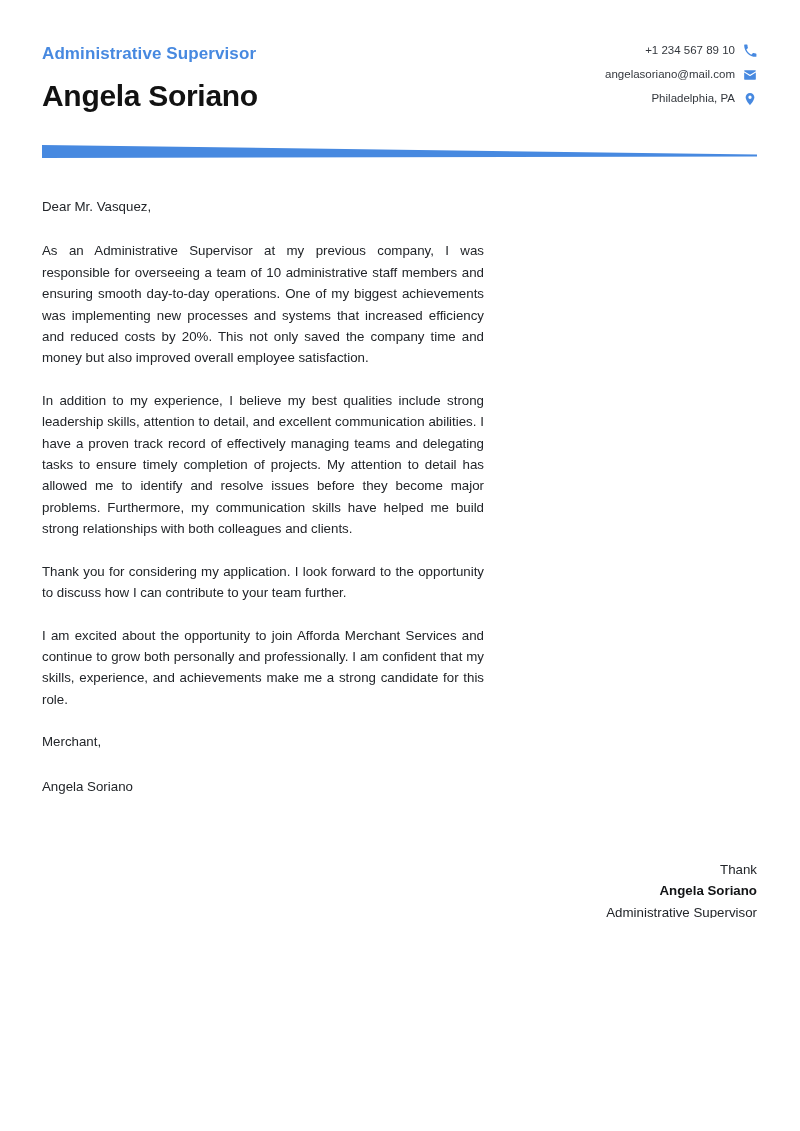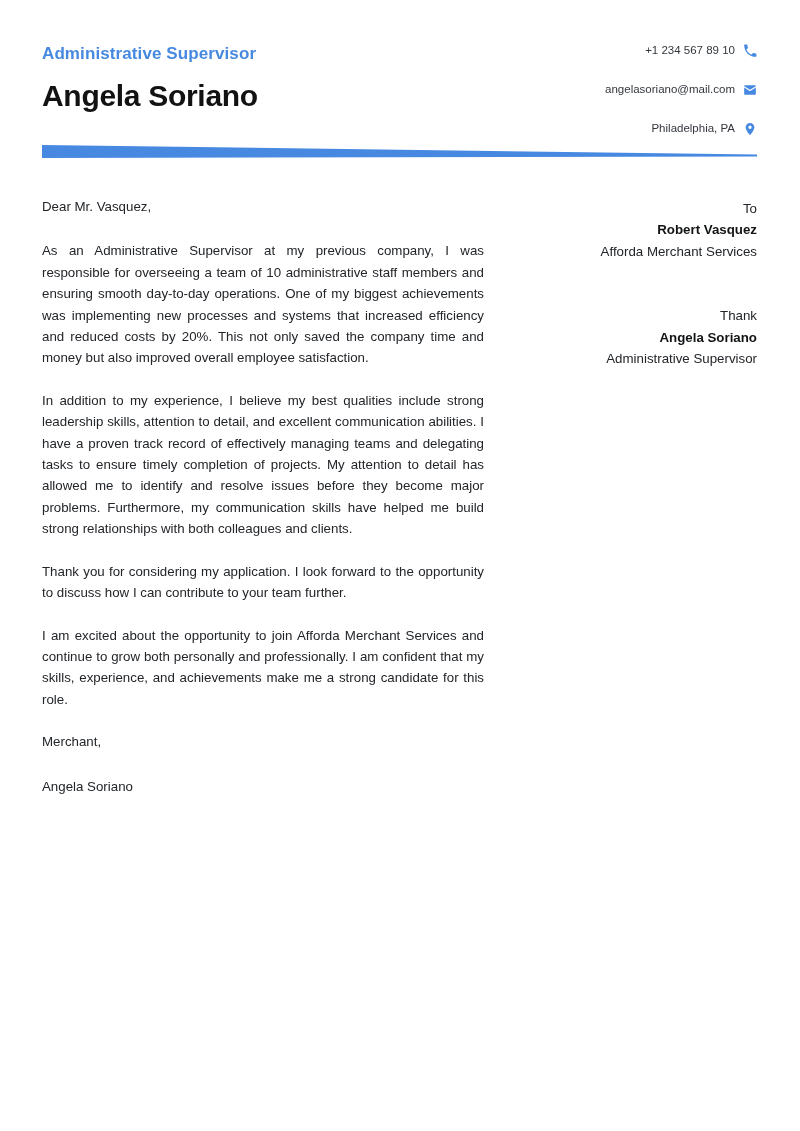--- a/index.html
+++ b/index.html
@@ -52,21 +52,21 @@
     letter-spacing: -0.3px;
     line-height: 1.3;
     margin-top: 12px;
   }
 
   
   .contact-list {
     display: flex;
     flex-direction: column;
     align-items: flex-end;
-    gap: 25px;
+    gap: 10px;
     padding-top: 4px;
   }
 
   .contact-row {
     display: flex;
     align-items: center;
     justify-content: flex-end;
     gap: 8px;
     font-size: 11.5px;
     color: #33373d;
@@ -94,20 +94,21 @@
   .wedge svg { display: block; width: 100%; height: 100%; }
 
   
   .content {
     position: absolute;
     top: 196px;
     left: 42px;
     right: 43px;
     display: flex;
     gap: 60px;
+    flex-direction: column;
   }
 
   .letter-body {
     width: 442px;
     flex: 0 0 442px;
   }
 
   .letter-body p {
     font-size: 13.3px;
     line-height: 21.4px;
@@ -207,25 +208,20 @@
       <p>As an Administrative Supervisor at my previous company, I was responsible for overseeing a team of 10 administrative staff members and ensuring smooth day-to-day operations. One of my biggest achievements was implementing new processes and systems that increased efficiency and reduced costs by 20%. This not only saved the company time and money but also improved overall employee satisfaction.</p>
       <p>In addition to my experience, I believe my best qualities include strong leadership skills, attention to detail, and excellent communication abilities. I have a proven track record of effectively managing teams and delegating tasks to ensure timely completion of projects. My attention to detail has allowed me to identify and resolve issues before they become major problems. Furthermore, my communication skills have helped me build strong relationships with both colleagues and clients.</p>
       <p>Thank you for considering my application. I look forward to the opportunity to discuss how I can contribute to your team further.</p>
       <p>I am excited about the opportunity to join Afforda Merchant Services and continue to grow both personally and professionally. I am confident that my skills, experience, and achievements make me a strong candidate for this role.</p>
       <p class="sign-off">Merchant,</p>
       <p class="signature">Angela Soriano</p>
     </div>
 
     <div class="meta-sidebar">
 
-      <div class="meta-block">
-        <div class="meta-label">To</div>
-        <div class="meta-name">Robert Vasquez</div>
-        <div class="meta-sub">Afforda Merchant Services</div>
-      </div>
 
       <div class="meta-block">
         <div class="meta-label">Thank</div>
         <div class="meta-name">Angela Soriano</div>
         <div class="meta-sub">Administrative Supervisor</div>
       </div>
 
     </div>
   </div>
 

